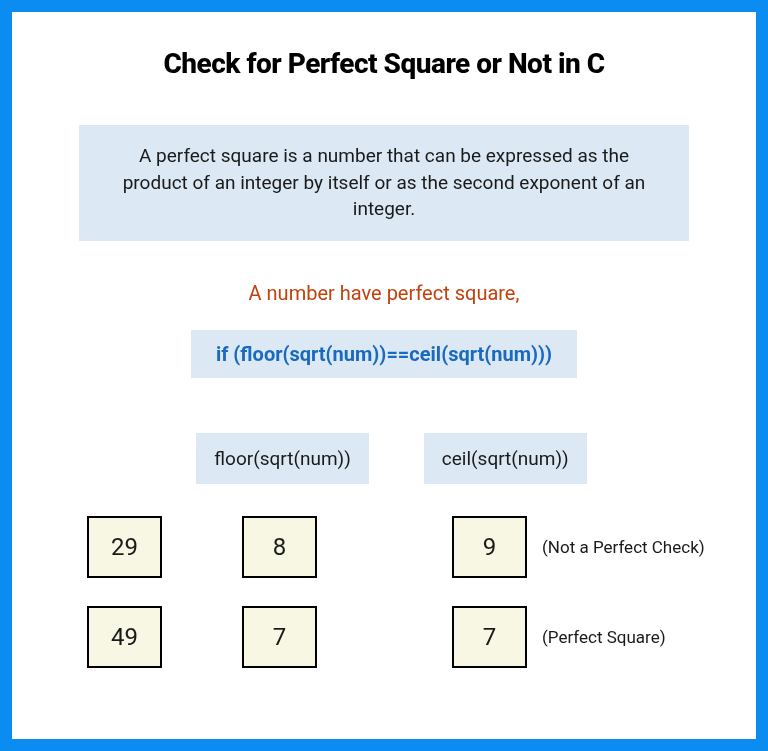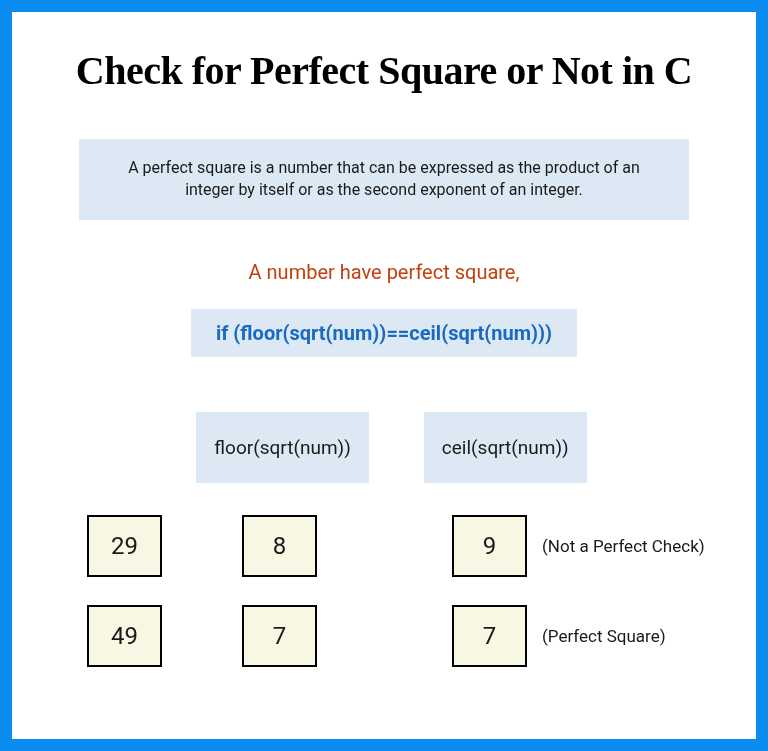--- a/index.html
+++ b/index.html
@@ -15,36 +15,35 @@
       position: relative;
     }
     .frame {
       border: 12px solid #0a8cf0;
       width: 768px;
       height: 751px;
       padding: 30px 40px;
       background: #fff;
     }
     .title {
-      font-size: 40px;
+      font-size: 28px;
       font-weight: 800;
       color: #000;
       text-align: center;
       margin-top: 5px;
       margin-bottom: 45px;
       letter-spacing: -0.5px;
-      font-family: Liberation Serif, serif;
     }
     .definition-box {
       background: #dce9f5;
       padding: 18px 30px;
       margin: 0 auto 40px auto;
       width: 92%;
       text-align: center;
-      font-size: 16px;
+      font-size: 19px;
       line-height: 1.4;
       color: #1a1a1a;
     }
     .subtitle {
       text-align: center;
       font-size: 20px;
       color: #c2410c;
       margin-bottom: 25px;
     }
     .code-box {
@@ -60,21 +59,21 @@
     }
     .headers-row {
       display: flex;
       justify-content: center;
       gap: 55px;
       margin-bottom: 32px;
       margin-left: 15px;
     }
     .header-box {
       background: #dce9f5;
-      padding: 24px 18px;
+      padding: 14px 18px;
       font-size: 19px;
       color: #1a1a1a;
     }
     .data-row {
       display: flex;
       align-items: center;
       margin-bottom: 28px;
       padding-left: 35px;
     }
     .num-box {

